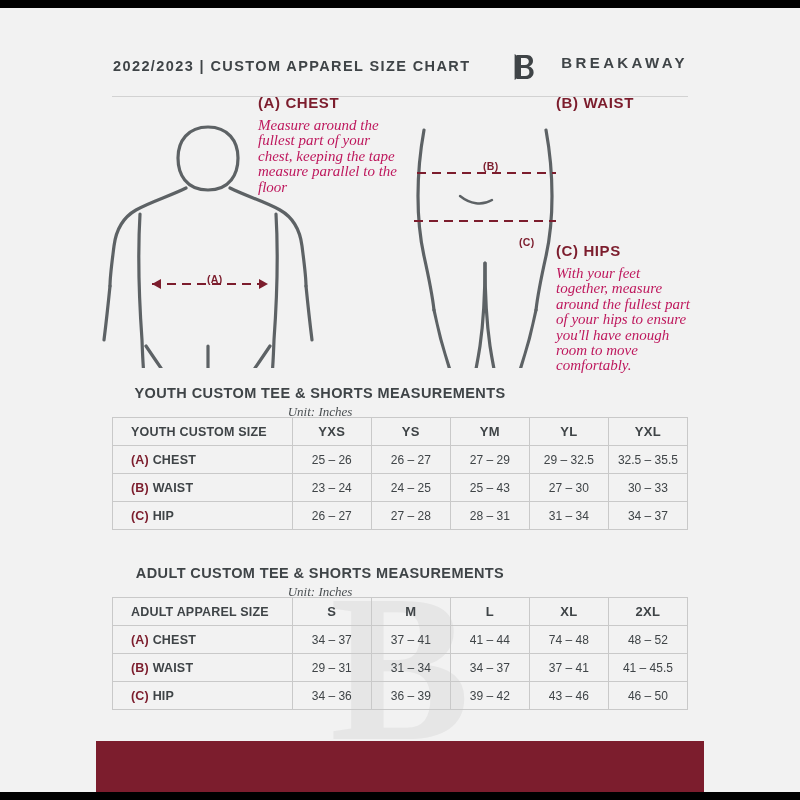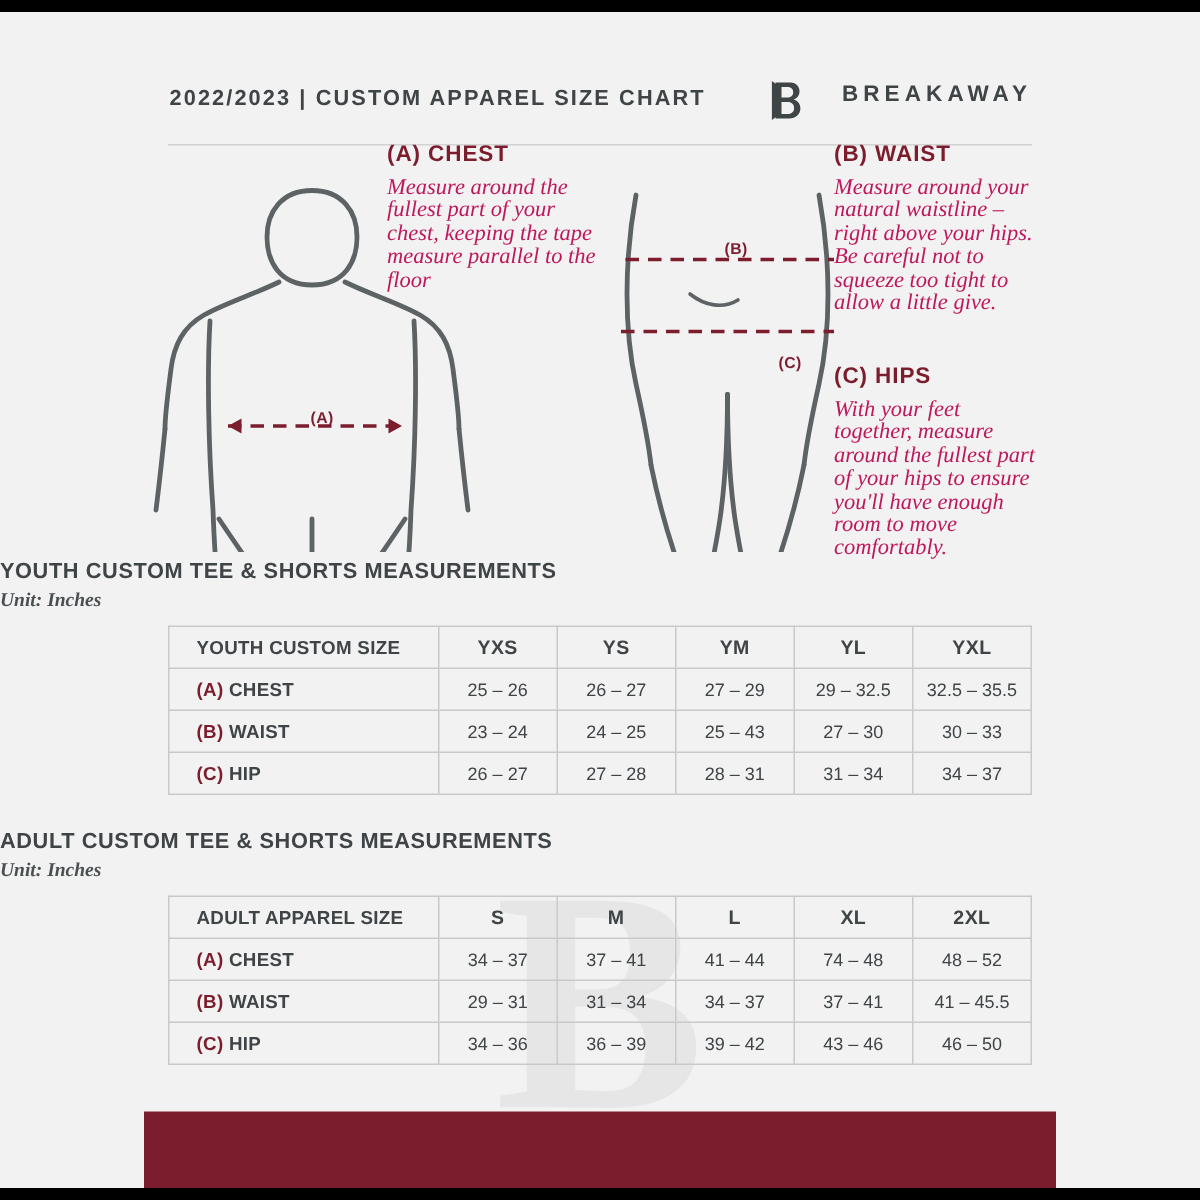--- a/index.html
+++ b/index.html
@@ -118,34 +118,35 @@
     font-weight: bold;
     color: #7c1d2d;
     letter-spacing: 0.3px;
   }
 
   
   .section {
     position: absolute;
     left: 0;
     width: 640px;
+    text-align: center;
+    margin-top: 12px;
   }
   .section-title {
     font-size: 14.5px;
     font-weight: bold;
     letter-spacing: 0.4px;
     color: #3f4447;
   }
   .section-unit {
     font-family: "Liberation Serif", serif;
     font-style: italic;
     font-size: 13px;
     color: #4a4f52;
     margin-top: 3px;
-    font-weight: bold;
   }
   table.size-table {
     position: absolute;
     border-collapse: collapse;
     width: 576px;
     left: 112px;
     font-size: 12px;
     color: #3f4447;
   }
   table.size-table th,
@@ -250,21 +251,20 @@
       <span class="label-tag" style="left:207px; top:195px;">(A)</span>
       <span class="label-tag" style="left:483px; top:82px;">(B)</span>
       <span class="label-tag" style="left:519px; top:158px;">(C)</span>
 
       <div class="callout" id="callout-chest">
         <div class="callout-title">(A) CHEST</div>
         <div class="callout-body">Measure around the fullest part of your chest, keeping the tape measure parallel to the floor</div>
       </div>
       <div class="callout" id="callout-waist">
         <div class="callout-title">(B) WAIST</div>
-        <div class="callout-body">Measure around your natural waistline – right above your hips. Be careful not to squeeze too tight to allow a little give.</div>
       </div>
       <div class="callout" id="callout-hips">
         <div class="callout-title">(C) HIPS</div>
         <div class="callout-body">With your feet together, measure around the fullest part of your hips to ensure you'll have enough room to move comfortably.</div>
       </div>
     </div>
 
     <div class="section" style="top:365px;">
       <div class="section-title">YOUTH CUSTOM TEE &amp; SHORTS MEASUREMENTS</div>
       <div class="section-unit">Unit: Inches</div>

